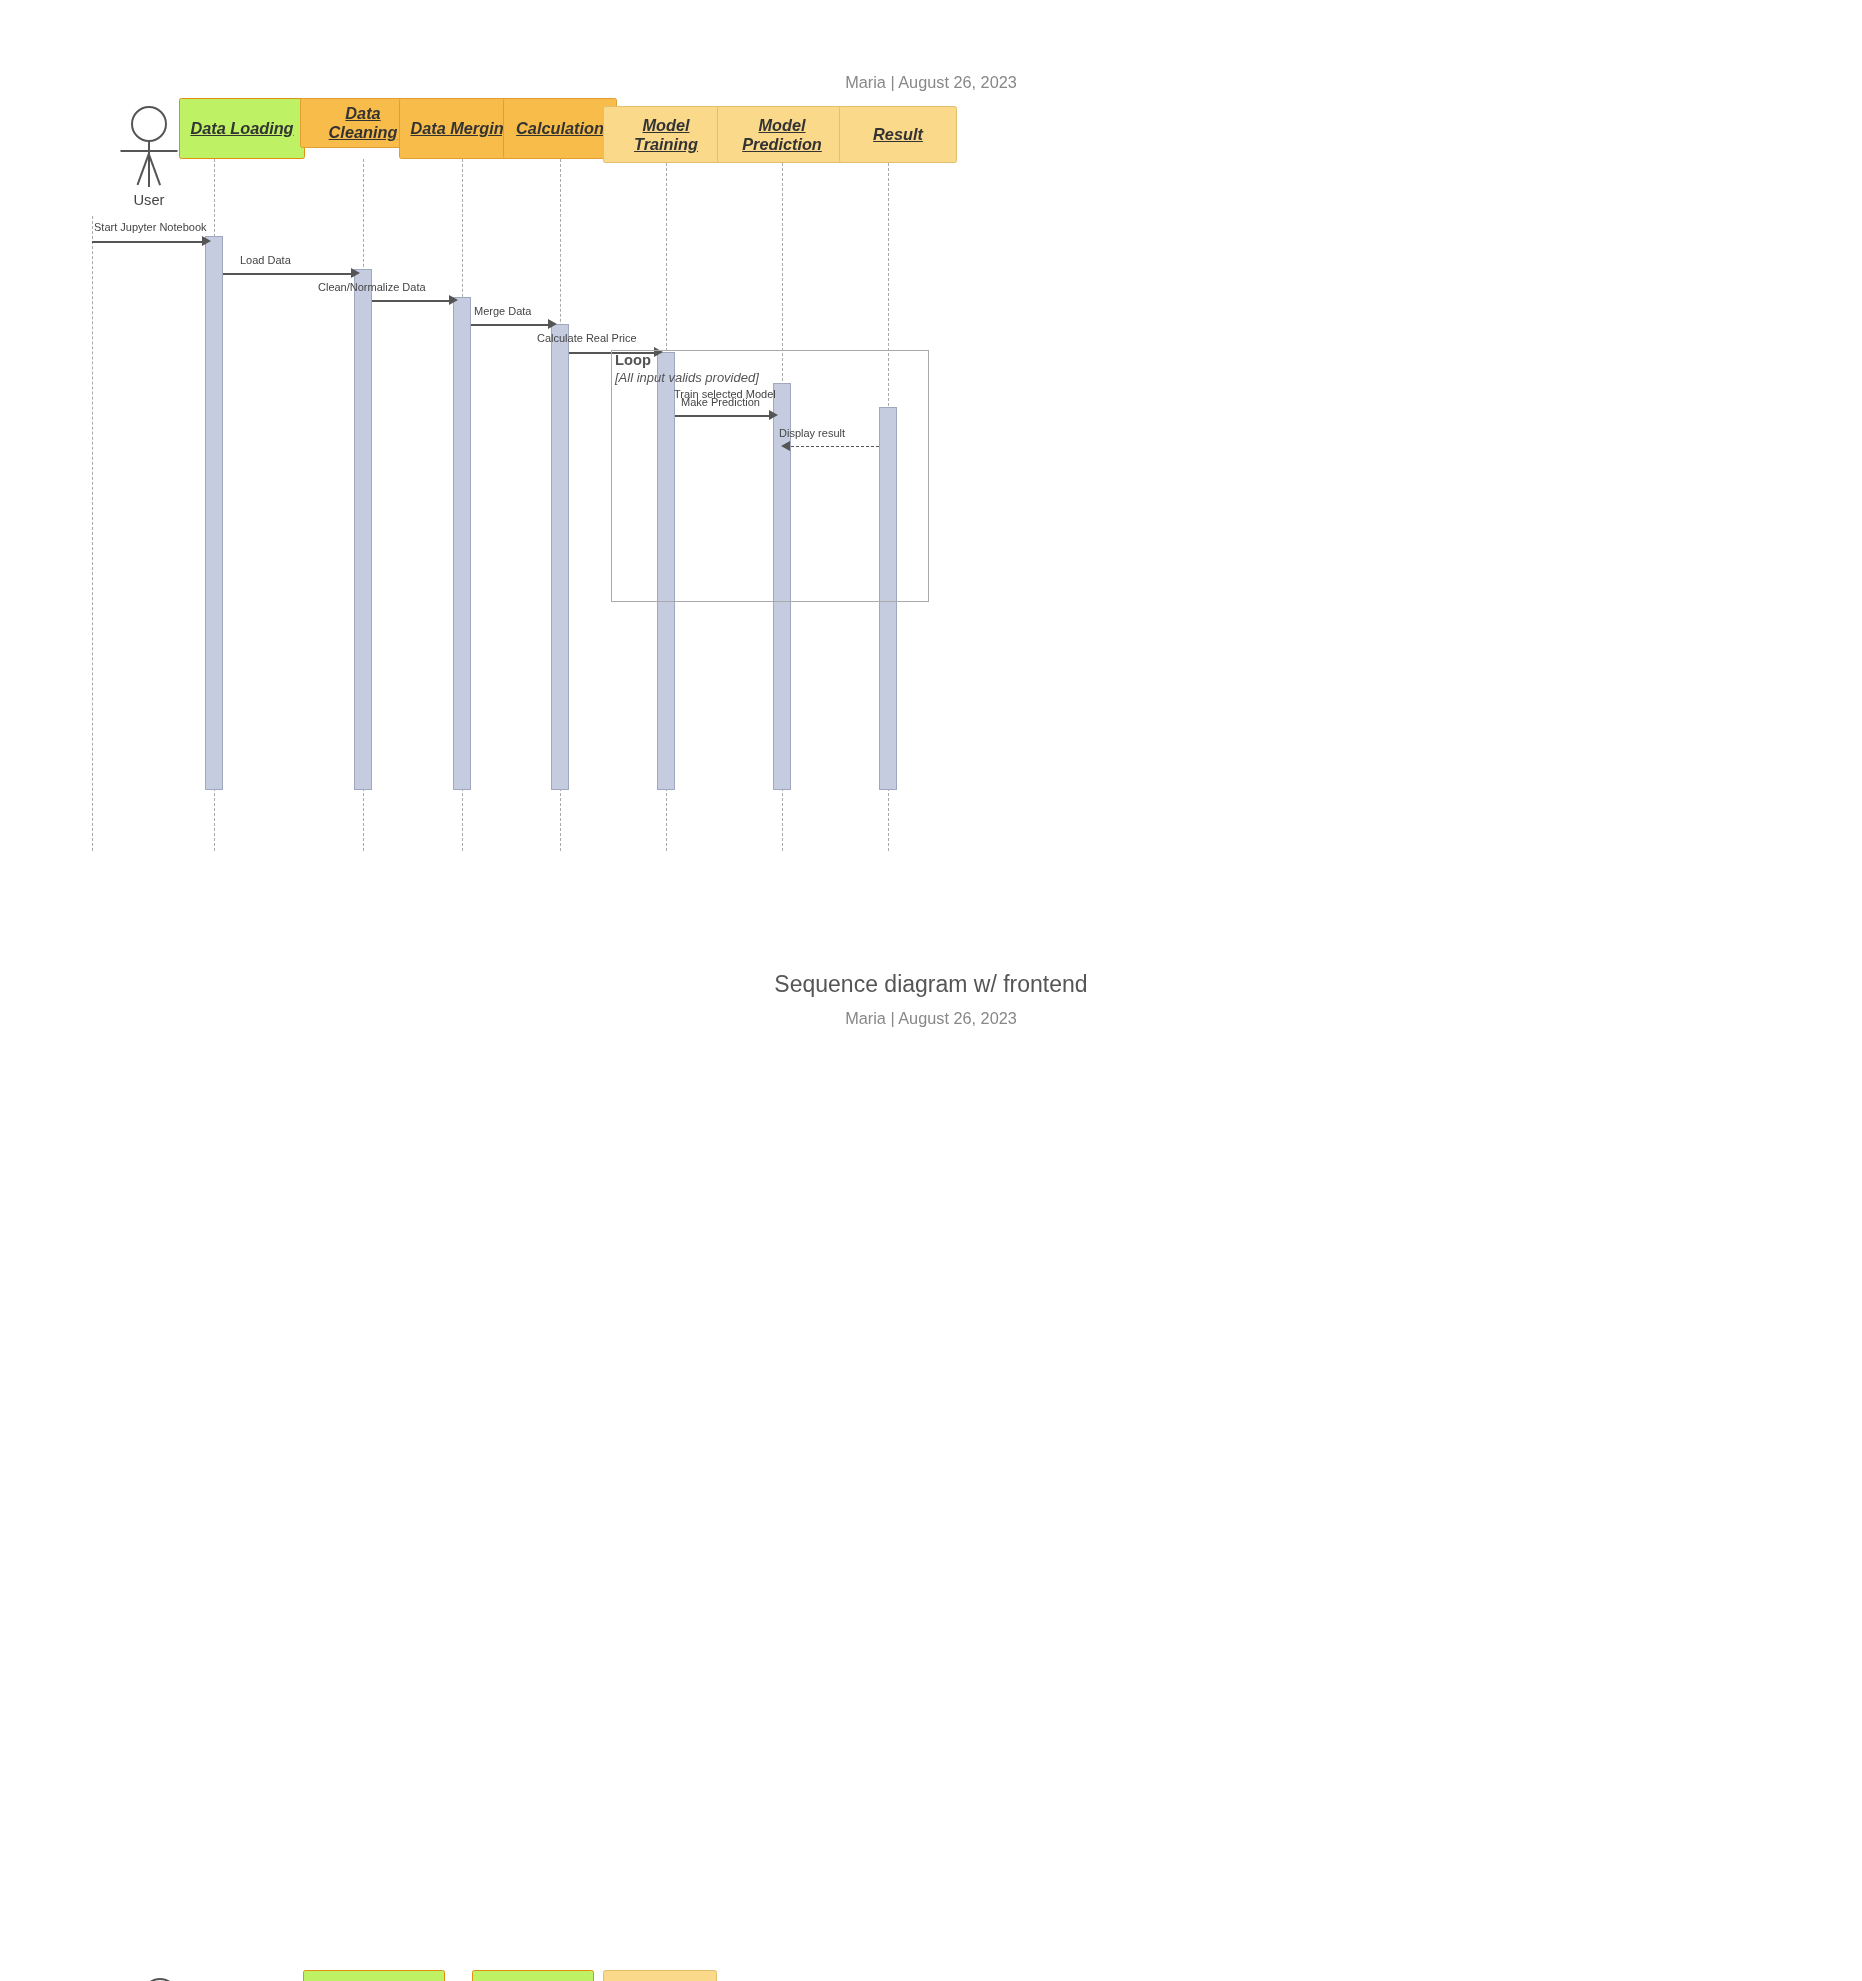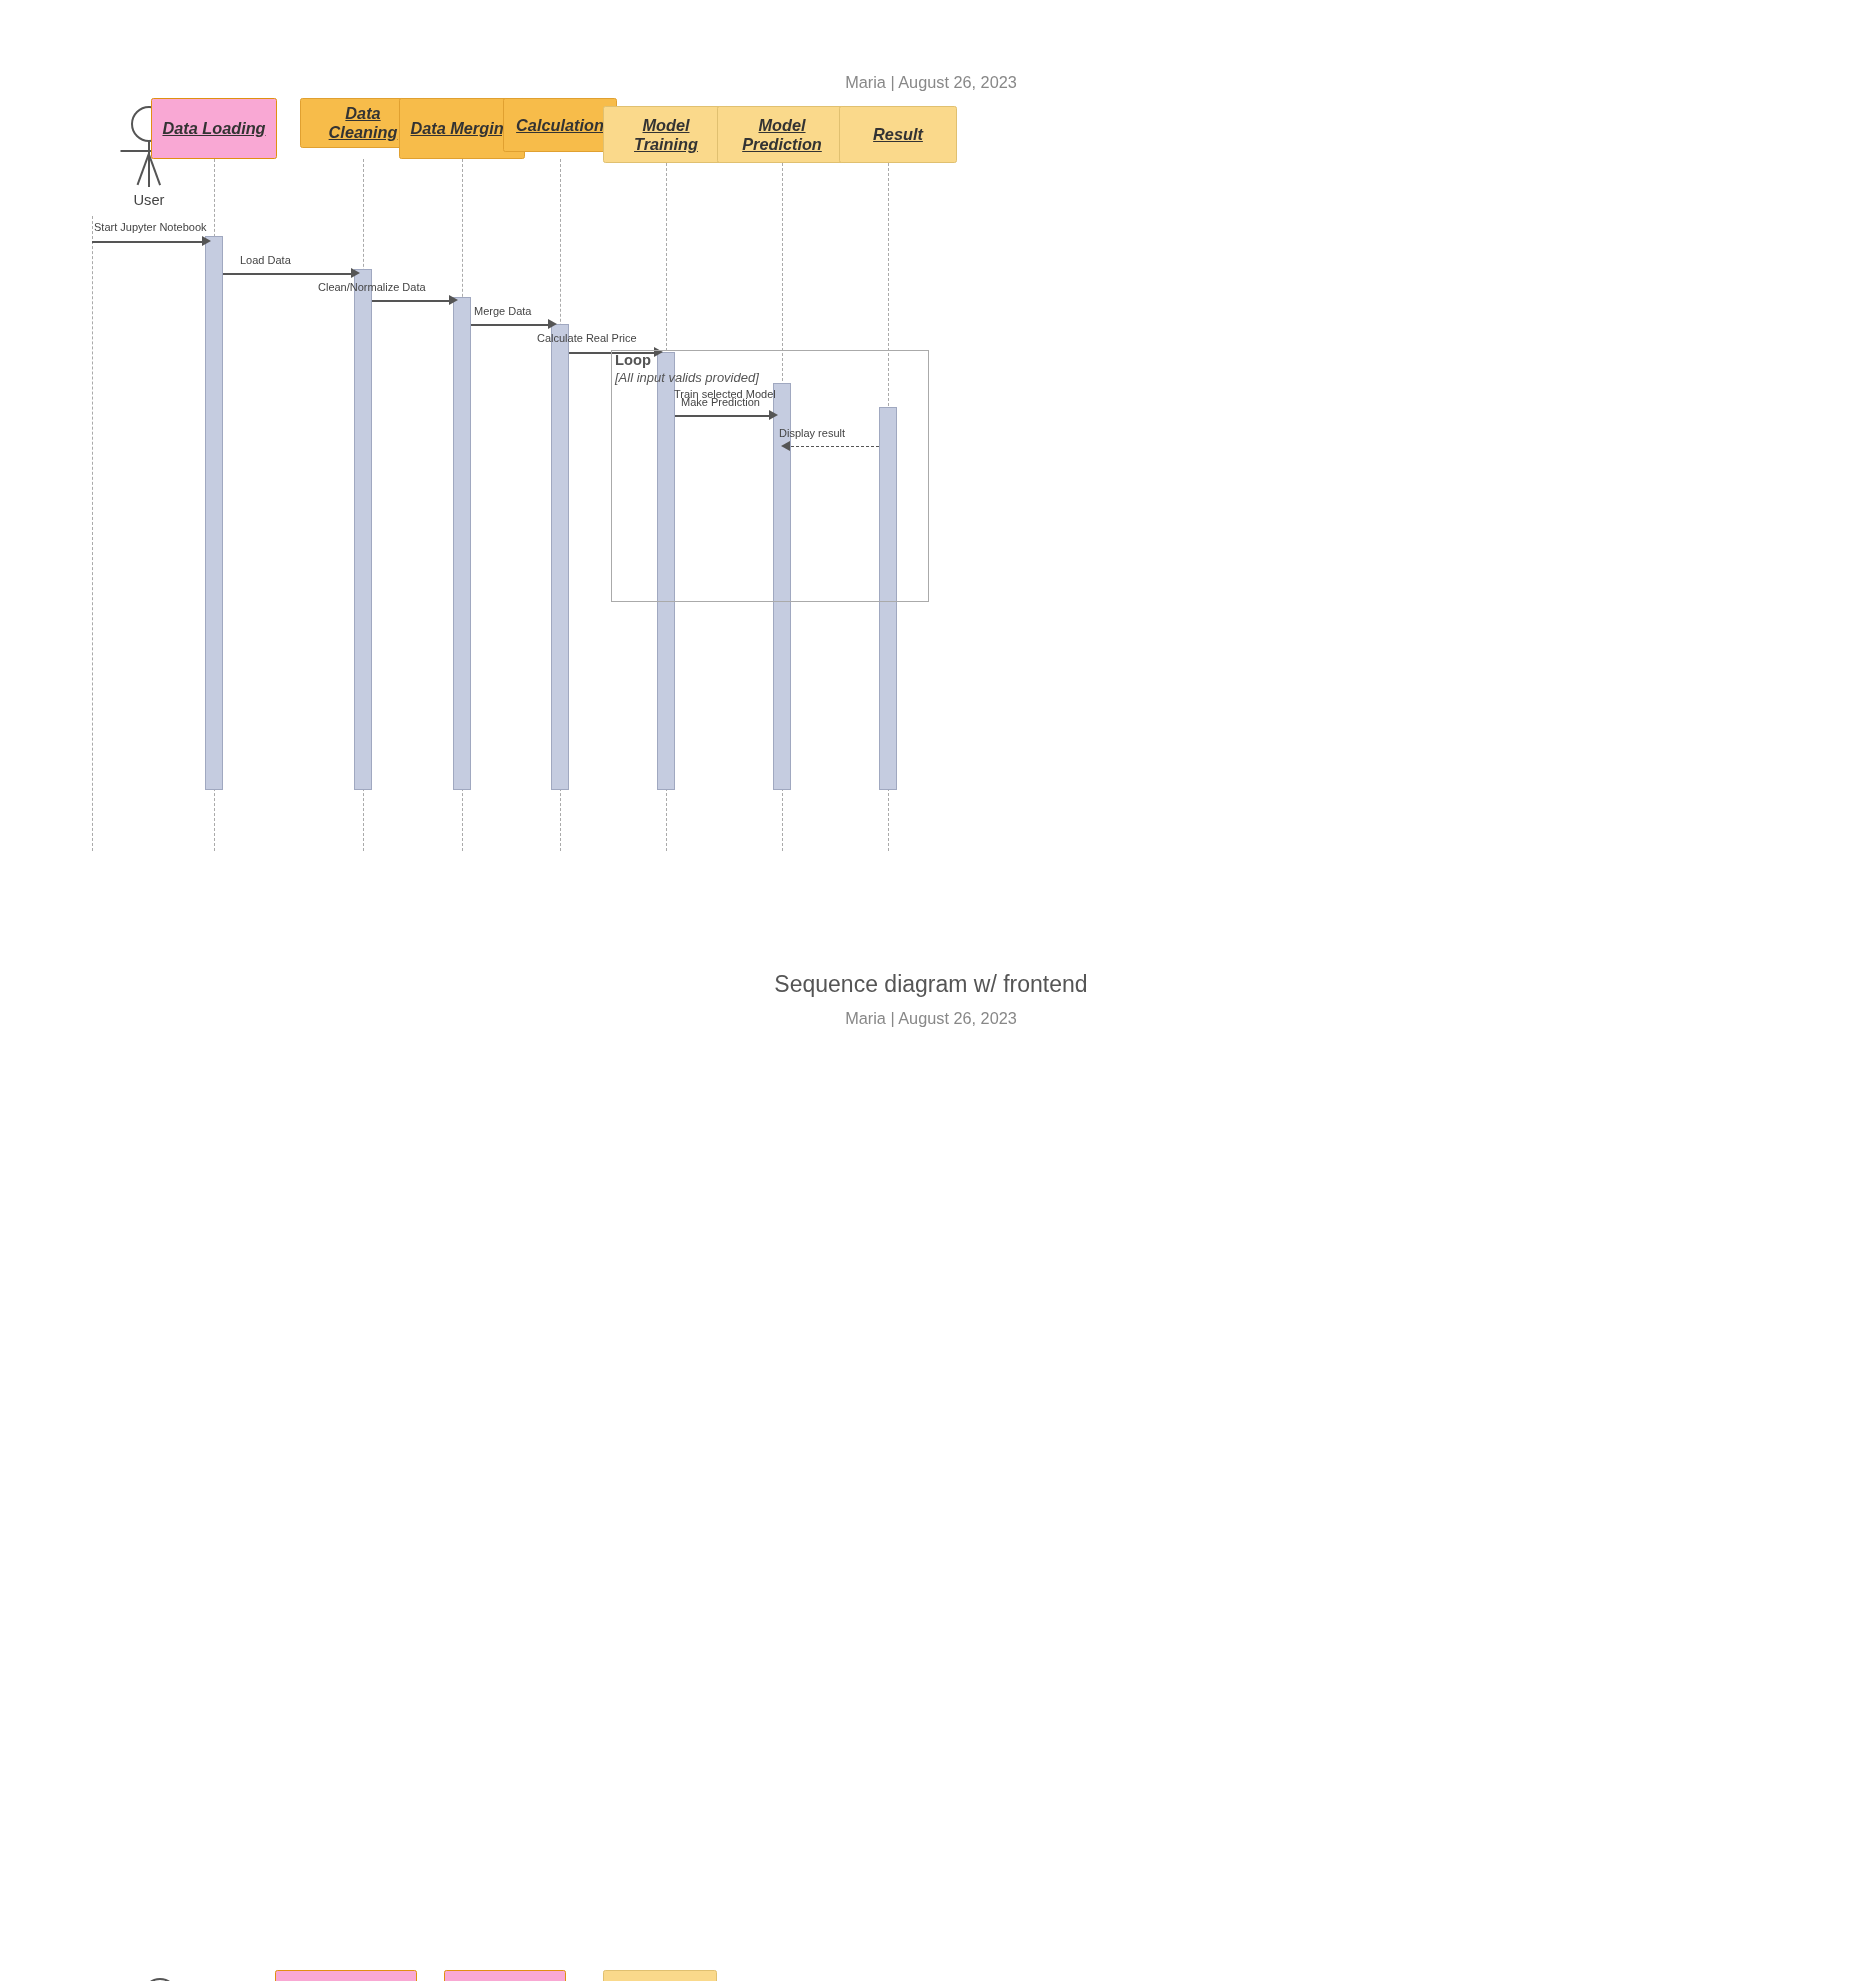--- a/index.html
+++ b/index.html
@@ -135,22 +135,23 @@
       position: absolute;
       border-radius: 2.4px;
       display: flex;
       align-items: center;
       justify-content: center;
       text-align: center;
       padding: 6.5px 9.8px;
     }
 
     .lifeline-box-orange-dark {
-      background: #f9a8d4;
+      background: #bef264;
       border: 1.6px solid #E09010;
+      margin-left: 28px;
     }
 
     .lifeline-box-orange-mid {
       background: #F7BC4A;
       border: 1.6px solid #E0A030;
     }
 
     .lifeline-box-orange-light {
       background: #FAD98B;
       border: 1.6px solid #E0C070;
@@ -263,21 +264,21 @@
     </div>
 
     <div class="lifeline-box lifeline-box-orange-mid" style="left:300px; top:98px; width:126px; height:50px;">
       <a>Data Cleaning</a>
     </div>
 
     <div class="lifeline-box lifeline-box-orange-mid" style="left:399px; top:98px; width:126px; height:61px;">
       <a>Data Merging</a>
     </div>
 
-    <div class="lifeline-box lifeline-box-orange-mid" style="left:503px; top:98px; width:114px; height:54px;">
+    <div class="lifeline-box lifeline-box-orange-mid" style="left:503px; top:98px; width:114px; height:61px;">
       <a>Calculation</a>
     </div>
 
     <div class="lifeline-box lifeline-box-orange-light" style="left:603px; top:106px; width:126px; height:57px;">
       <a>Model Training</a>
     </div>
 
     <div class="lifeline-box lifeline-box-orange-light" style="left:717px; top:106px; width:130px; height:57px;">
       <a>Model Prediction</a>
     </div>

